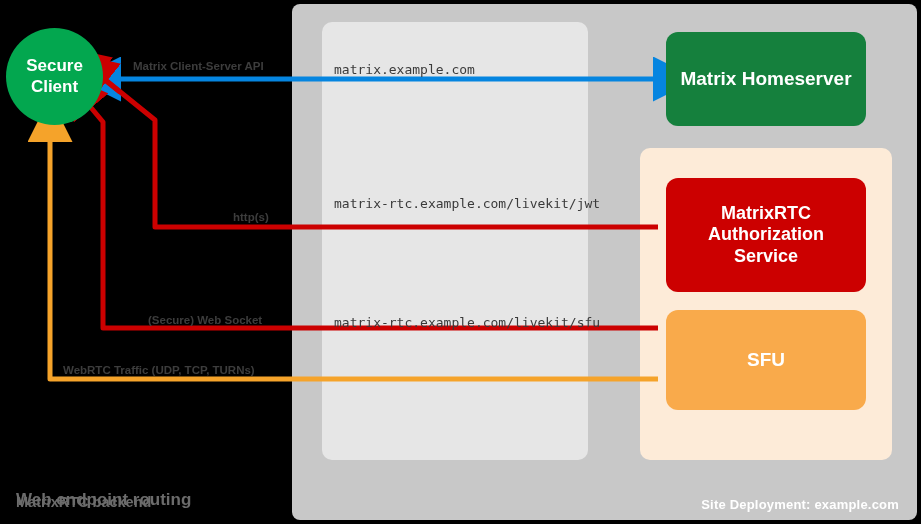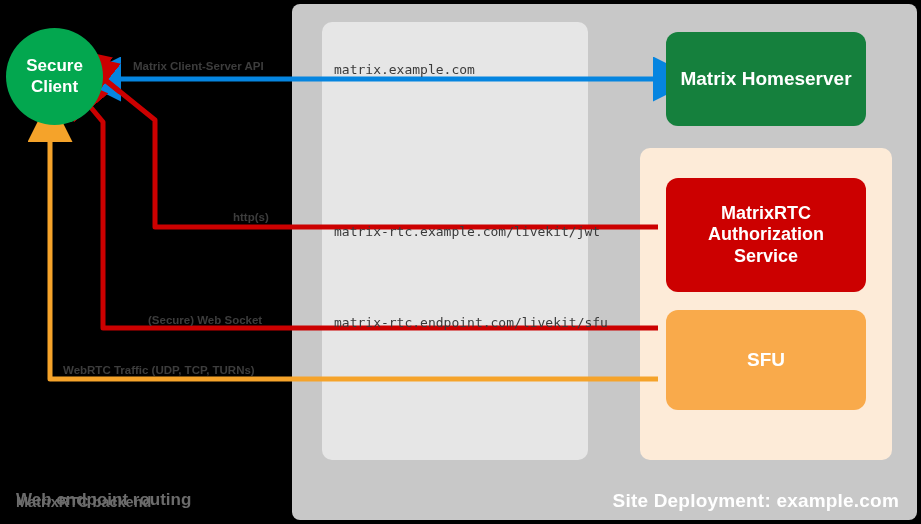--- a/index.html
+++ b/index.html
@@ -7,21 +7,21 @@
   #stage{position:relative;width:921px;height:524px;background:#000000;overflow:hidden;}
   .abs{position:absolute;}
 
   
   #site-container{
     left:292px;top:4px;width:625px;height:516px;
     background:#c8c8c8;border-radius:8px;
   }
   #site-label{
     left:0;right:22px;bottom:12px;text-align:right;
-    color:#ffffff;font-size:19px;font-weight:bold;letter-spacing:.2px;
+    color:#ffffff;font-size:13px;font-weight:bold;letter-spacing:.2px;
   }
 
   
   #routing-box{
     left:322px;top:22px;width:266px;height:438px;
     background:#e6e6e6;border-radius:10px;
   }
   #routing-label{
     left:16px;bottom:14px;color:#6b6b6b;font-size:17px;font-weight:bold;
   }
@@ -52,21 +52,21 @@
   
   .edge-label{color:#3d3d3d;font-size:11.5px;font-weight:bold;white-space:nowrap;}
   .route-label{color:#3a3a3a;font-size:13px;font-family:"DejaVu Sans Mono", monospace;white-space:nowrap;}
 
   #lbl-csapi{left:133px;top:60px;}
   #lbl-https{left:233px;top:211px;}
   #lbl-ws{left:148px;top:314px;}
   #lbl-webrtc{left:63px;top:364px;}
 
   #lbl-matrix-dom{left:334px;top:62px;}
-  #lbl-jwt-dom{left:334px;top:224px;}
+  #lbl-jwt-dom{left:334px;top:196px;}
   #lbl-sfu-dom{left:334px;top:315px;}
 
   svg#wires{position:absolute;left:0;top:0;width:921px;height:524px;pointer-events:none;}
 </style>
 </head>
 <body>
 
 <div id="stage" class="abs">
 
   <div id="site-container" class="abs"></div>
@@ -124,19 +124,19 @@
     <span>SFU</span>
   </div>
 
   <div id="lbl-csapi" class="abs edge-label">Matrix Client-Server API</div>
   <div id="lbl-https" class="abs edge-label">http(s)</div>
   <div id="lbl-ws" class="abs edge-label">(Secure) Web Socket</div>
   <div id="lbl-webrtc" class="abs edge-label">WebRTC Traffic (UDP, TCP, TURNs)</div>
 
   <div id="lbl-matrix-dom" class="abs route-label">matrix.example.com</div>
   <div id="lbl-jwt-dom" class="abs route-label">matrix-rtc.example.com/livekit/jwt</div>
-  <div id="lbl-sfu-dom" class="abs route-label">matrix-rtc.endpoint.com/livekit/sfu</div>
+  <div id="lbl-sfu-dom" class="abs route-label">matrix-rtc.example.com/livekit/sfu</div>
 
   <div id="routing-label" class="abs">Web endpoint routing</div>
   <div id="backend-label" class="abs">MatrixRTC backend</div>
   <div id="site-label" class="abs">Site Deployment: example.com</div>
 
 </div>
 
 </body></html>

